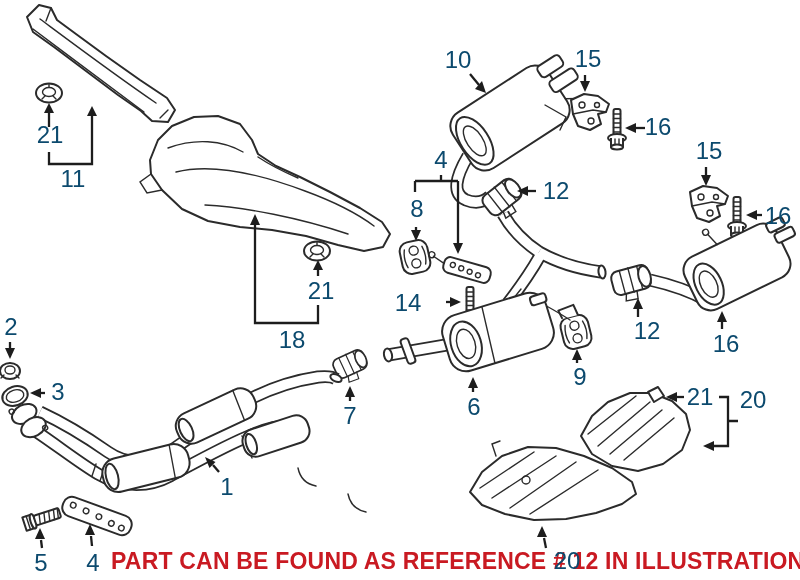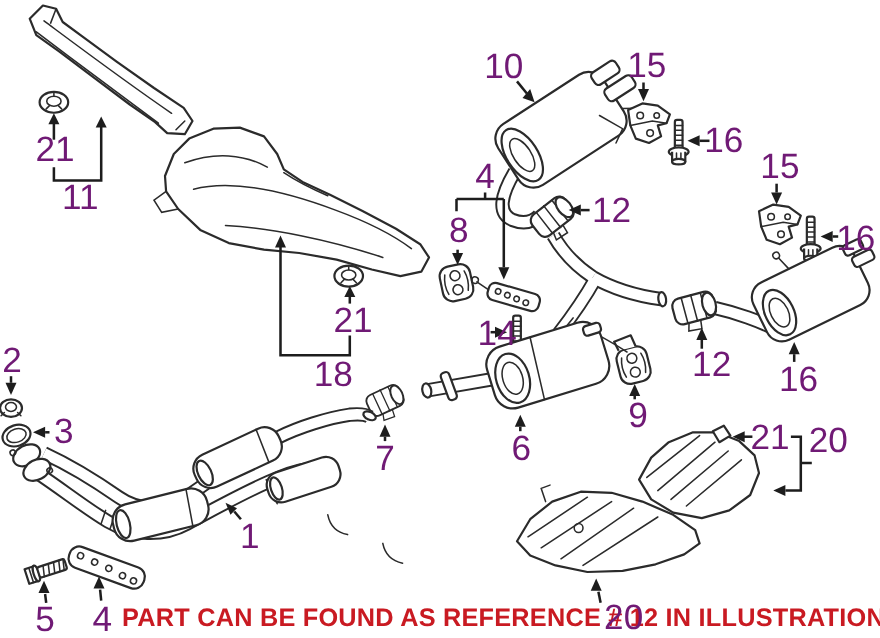--- a/index.html
+++ b/index.html
@@ -6,22 +6,22 @@
   #stage{position:relative;width:800px;height:580px;background:#ffffff;overflow:hidden;
          font-family:"Liberation Sans",sans-serif;}
   #art{position:absolute;left:0;top:0;z-index:1;}
   .of {stroke:#2b2b2b;stroke-width:2;fill:#ffffff;stroke-linejoin:round;}
   .tn {stroke:#2b2b2b;stroke-width:1.4;fill:none;stroke-linecap:round;}
   .po {stroke:#2b2b2b;stroke-width:13;fill:none;stroke-linecap:butt;}
   .pi {stroke:#ffffff;stroke-width:9.5;fill:none;stroke-linecap:butt;}
   .ln {stroke:#1d1d1d;stroke-width:2.3;fill:none;stroke-linejoin:miter;}
   .ah {fill:#1d1d1d;stroke:none;}
   
-  .callout{position:absolute;transform:translate(-50%,-50%);font-size:32px;line-height:1;
-           color:#701a75;white-space:nowrap;z-index:6;}
+  .callout{position:absolute;transform:translate(-50%,-50%);font-size:24px;line-height:1;
+           color:#0c4a6e;white-space:nowrap;z-index:6;}
   #notice{position:absolute;left:111px;top:550px;font-size:23px;font-weight:700;
           line-height:1;white-space:nowrap;letter-spacing:.2px;z-index:5;}
 </style>
 </head>
 <body>
 
 <div id="stage">
 
   <svg id="art" width="800" height="580" viewBox="0 0 800 580">
 
@@ -300,31 +300,31 @@
         <polygon class="ah" points="666,397 677,392 677,402"></polygon>
 
       <path class="ln" d="M 719,397 L 728,397 L 728,446 L 714,446 M 728,421 L 738,421"></path>
       <polygon class="ah" points="703,446 714,441 714,451"></polygon>
     </g>
   </svg>
 
   <div id="callout-layer">
       <div class="callout" style="left: 50px; top: 135px;">21</div>
       <div class="callout" style="left: 73px; top: 179px;">11</div>
-      <div class="callout" style="left: 303px; top: 340px;">18</div>
+      <div class="callout" style="left: 292px; top: 340px;">18</div>
       <div class="callout" style="left: 321px; top: 291px;">21</div>
       <div class="callout" style="left: 458px; top: 60px;">10</div>
       <div class="callout" style="left: 588px; top: 59px;">15</div>
       <div class="callout" style="left: 658px; top: 127px;">16</div>
       <div class="callout" style="left: 709px; top: 151px;">15</div>
       <div class="callout" style="left: 778px; top: 216px;">16</div>
       <div class="callout" style="left: 441px; top: 160px;">4</div>
       <div class="callout" style="left: 417px; top: 209px;">8</div>
       <div class="callout" style="left: 556px; top: 191px;">12</div>
-      <div class="callout" style="left: 452px; top: 303px;">14</div>
+      <div class="callout" style="left: 408px; top: 303px;">14</div>
       <div class="callout" style="left: 647px; top: 331px;">12</div>
       <div class="callout" style="left: 726px; top: 344px;">16</div>
       <div class="callout" style="left: 580px; top: 377px;">9</div>
       <div class="callout" style="left: 474px; top: 407px;">6</div>
       <div class="callout" style="left: 350px; top: 416px;">7</div>
       <div class="callout" style="left: 11px; top: 327px;">2</div>
       <div class="callout" style="left: 58px; top: 392px;">3</div>
       <div class="callout" style="left: 227px; top: 487px;">1</div>
       <div class="callout" style="left: 41px; top: 563px;">5</div>
       <div class="callout" style="left: 93px; top: 563px;">4</div>

